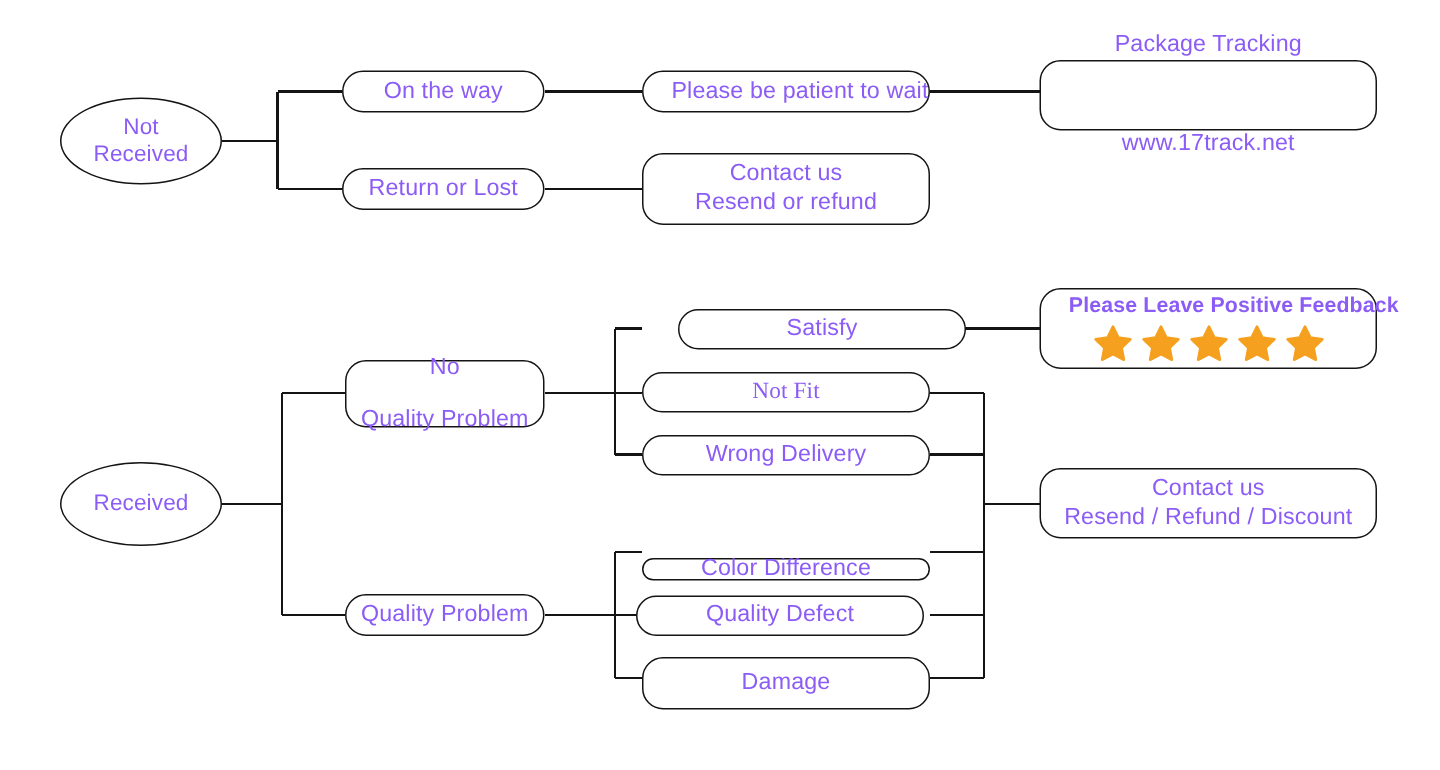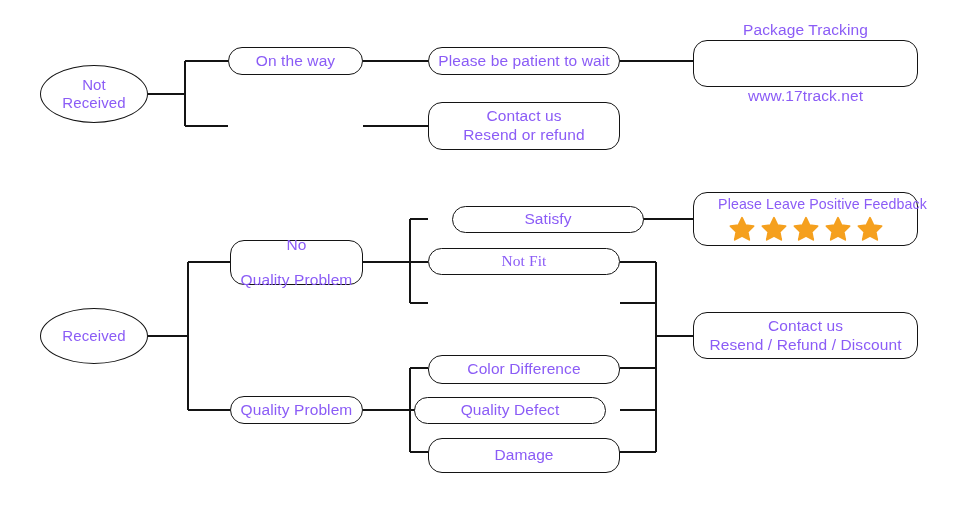--- a/index.html
+++ b/index.html
@@ -54,21 +54,21 @@
     margin-top: 3px;
     line-height: 1;
   }
   .star {
     width: 26px;
     height: 26px;
     display: inline-block;
   }
   .fb-label {
     font-size: 14.2px;
-    font-weight: 400;
+    font-weight: 700;
     letter-spacing: 0.1px;
     padding-left: 34px;
   }
 </style>
 </head>
 <body>
 
 <div id="canvas">
 
   <svg class="wires" viewBox="0 0 960 513" xmlns="http://www.w3.org/2000/svg">
@@ -116,22 +116,25 @@
 
   <div class="node ellipse" style="left:40px; top:65px; width:108px; height:58px;">
     <span class="ln">Not</span>
     <span class="ln">Received</span>
   </div>
 
   <div class="node rect" style="left:228px; top:47px; width:135px; height:28px;">
     <span class="ln">On the way</span>
   </div>
 
-
-  <div class="node rect" style="left:428px; top:47px; width:192px; height:28px;">
+  <div class="node rect" style="left:228px; top:112px; width:135px; height:28px;">
+    <span class="ln">Return or Lost</span>
+  </div>
+
+  <div class="node rect" style="left:428px; top:47px; width:192px; height:28px;align-items:flex-end;">
     <span class="ln">Please be patient to wait</span>
   </div>
 
   <div class="node rect" style="left:428px; top:102px; width:192px; height:48px;">
     <span class="ln">Contact us</span>
     <span class="ln">Resend or refund</span>
   </div>
 
   <div class="node rect" style="left:693px; top:40px; width:225px; height:47px;gap:47px;">
     <span class="ln">Package Tracking</span>
@@ -152,26 +155,29 @@
   </div>
 
   <div class="node rect" style="left:452px; top:206px; width:192px; height:27px;">
     <span class="ln">Satisfy</span>
   </div>
 
   <div class="node rect" style="left:428px; top:248px; width:192px; height:27px;font-family:Liberation Serif, serif;">
     <span class="ln">Not Fit</span>
   </div>
 
-
-  <div class="node rect" style="left:428px; top:355px; width:192px; height:29px;">
+  <div class="node rect" style="left:428px; top:290px; width:192px; height:27px;">
+    <span class="ln">Wrong Delivery</span>
+  </div>
+
+  <div class="node rect" style="left:428px; top:372px; width:192px; height:15px;">
     <span class="ln">Color Difference</span>
   </div>
 
-  <div class="node rect" style="left:414px; top:397px; width:192px; height:27px;justify-content:center;">
+  <div class="node rect" style="left:424px; top:397px; width:192px; height:27px;justify-content:center;">
     <span class="ln">Quality Defect</span>
   </div>
 
   <div class="node rect" style="left:428px; top:438px; width:192px; height:35px;">
     <span class="ln">Damage</span>
   </div>
 
   <div class="node rect" style="left:693px; top:192px; width:225px; height:54px;">
     <span class="ln fb-label">Please Leave Positive Feedback</span>
     <span class="stars" id="star-row">

